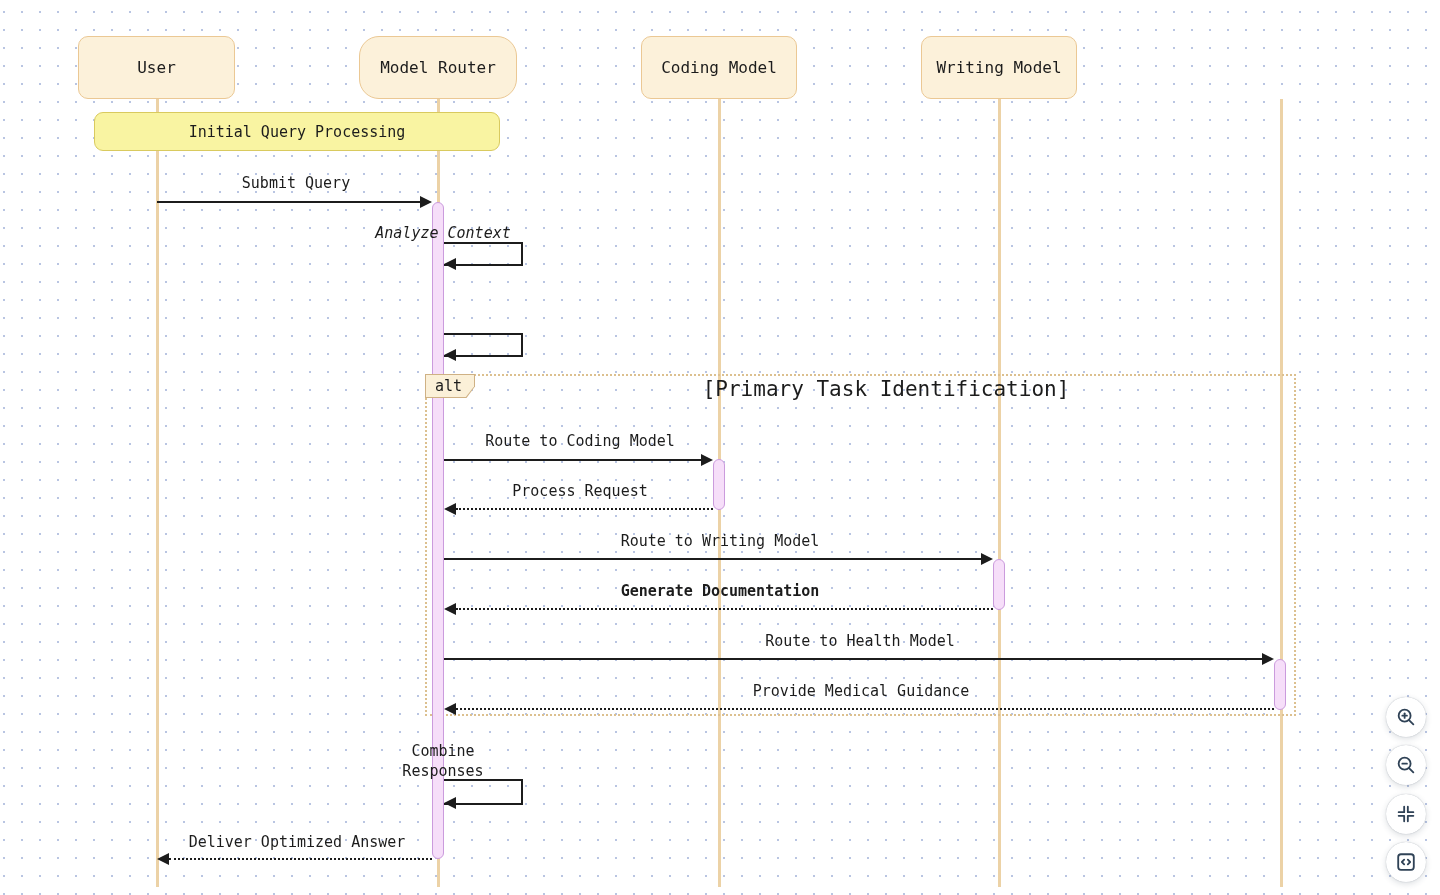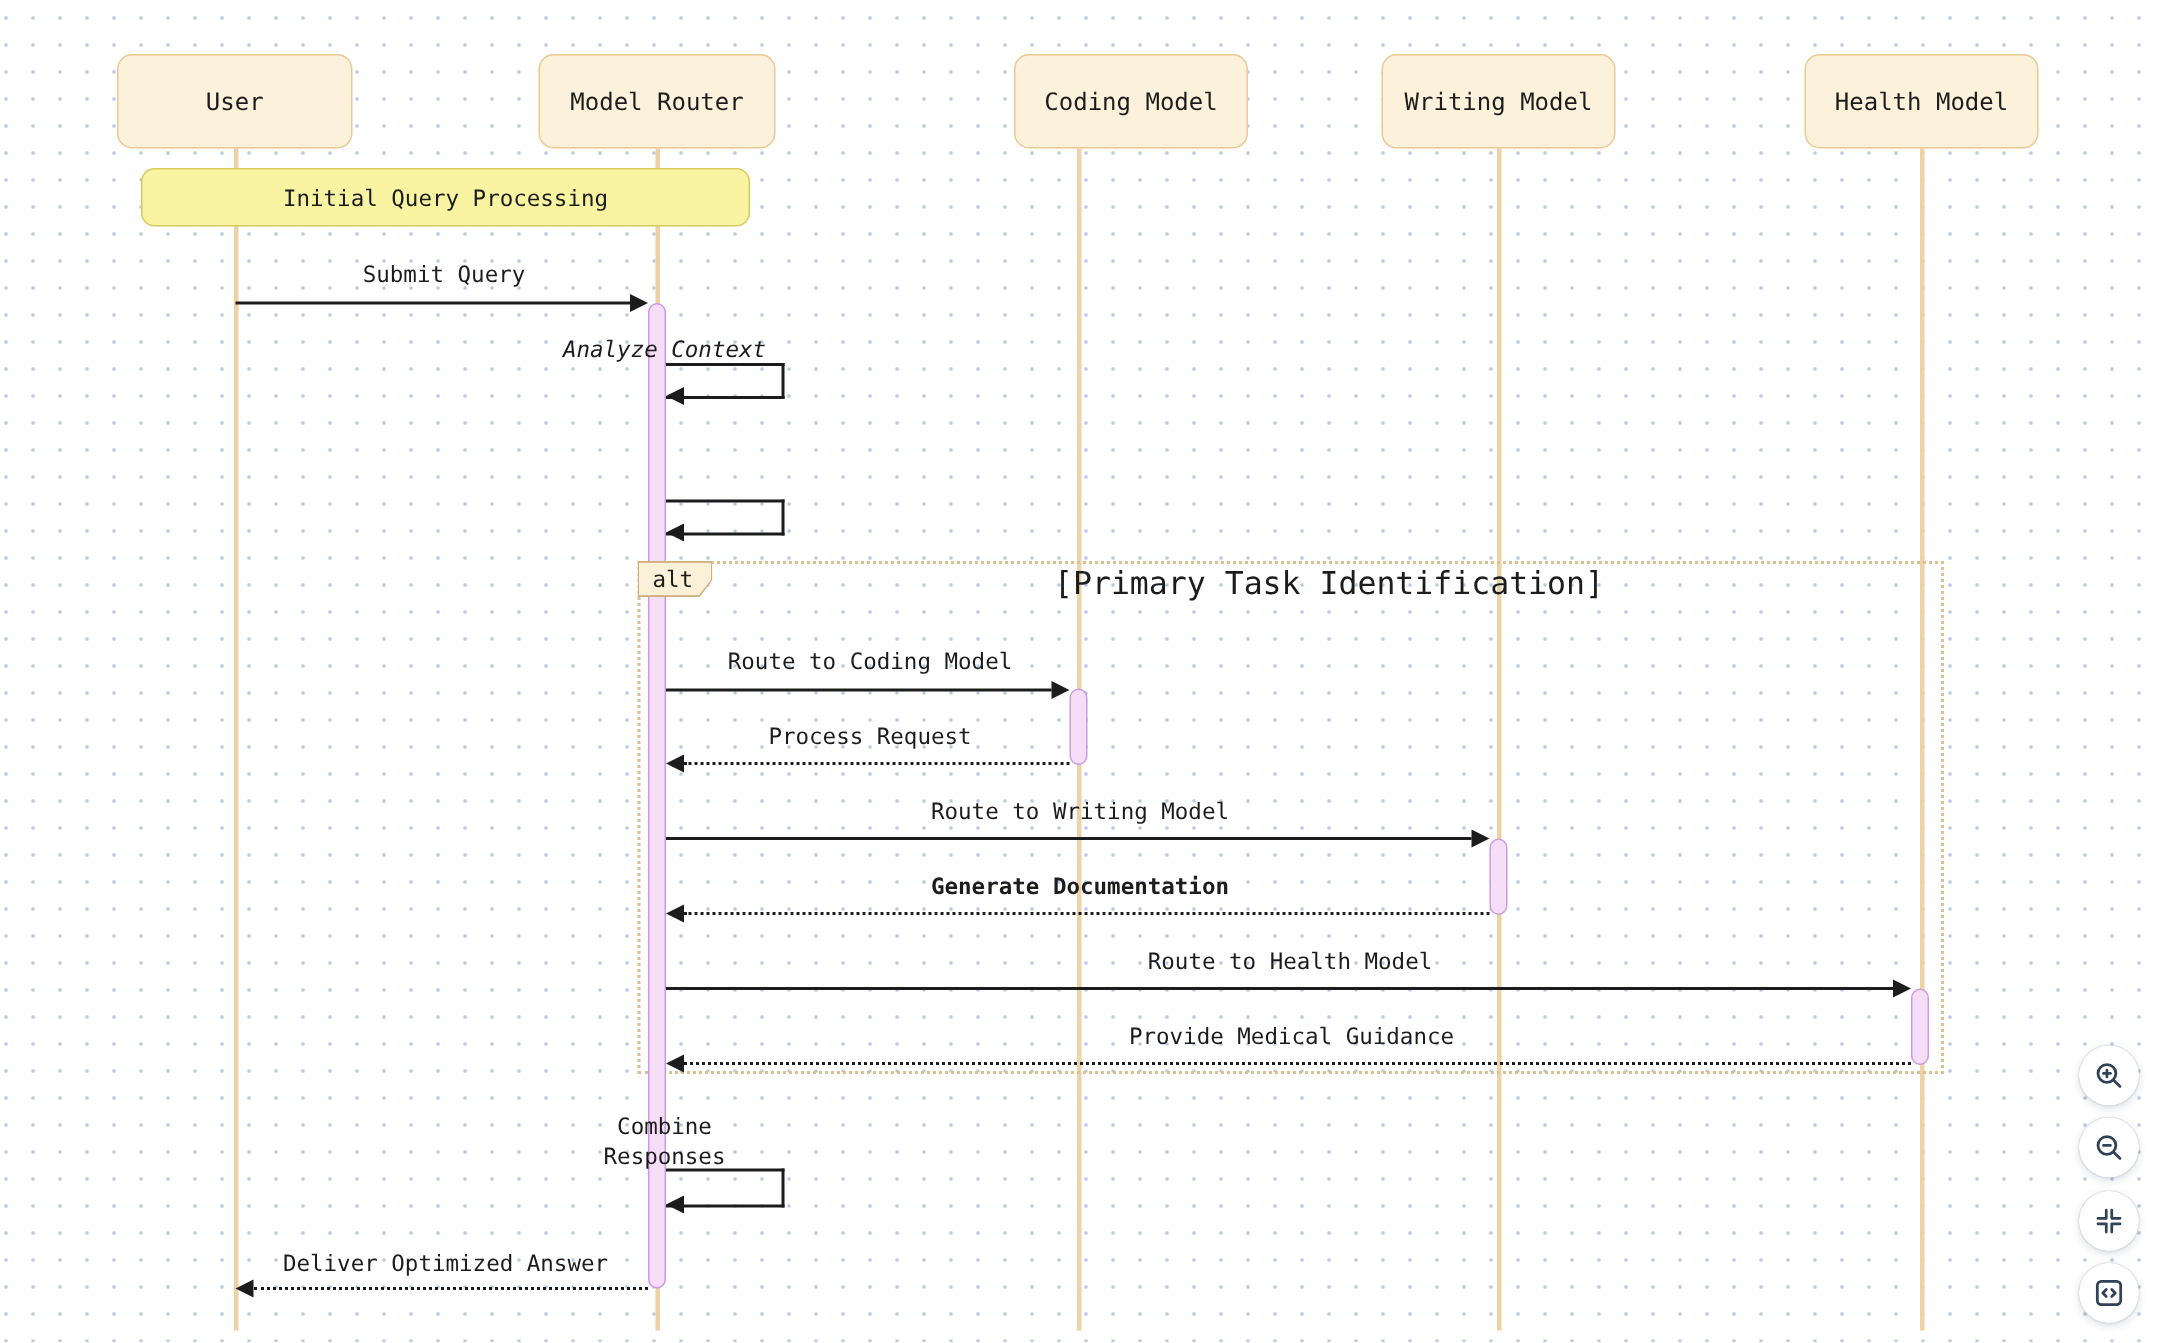--- a/index.html
+++ b/index.html
@@ -171,31 +171,28 @@
 
   <div class="lifeline" style="left:156px;"></div>
   <div class="lifeline" style="left:437px;"></div>
   <div class="lifeline" style="left:718px;"></div>
   <div class="lifeline" style="left:998px;"></div>
   <div class="lifeline" style="left:1280px;"></div>
 
   <div class="participant" style="left:78px;width:157px;text-align:right;">
       <span>User</span>
     </div>
-  <div class="participant" style="left:359px;width:158px;">
+  <div class="participant" style="left:359px;width:158px;border-radius:20px;">
       <span>Model Router</span>
     </div>
-  <div class="participant" style="left:641px;width:156px;margin-left:35px;">
+  <div class="participant" style="left:641px;width:156px;">
       <span>Coding Model</span>
     </div>
   <div class="participant" style="left:921px;width:156px;">
       <span>Writing Model</span>
-    </div>
-  <div class="participant" style="left:1203px;width:156px;">
-      <span>Health Model</span>
     </div>
 
   <div class="note">
     <span>Initial Query Processing</span>
   </div>
 
   <div class="alt-box"></div>
   <div class="alt-condition">[Primary Task Identification]</div>
 
   <div class="activation" style="left:432px;top:202px;height:657px;"></div>

